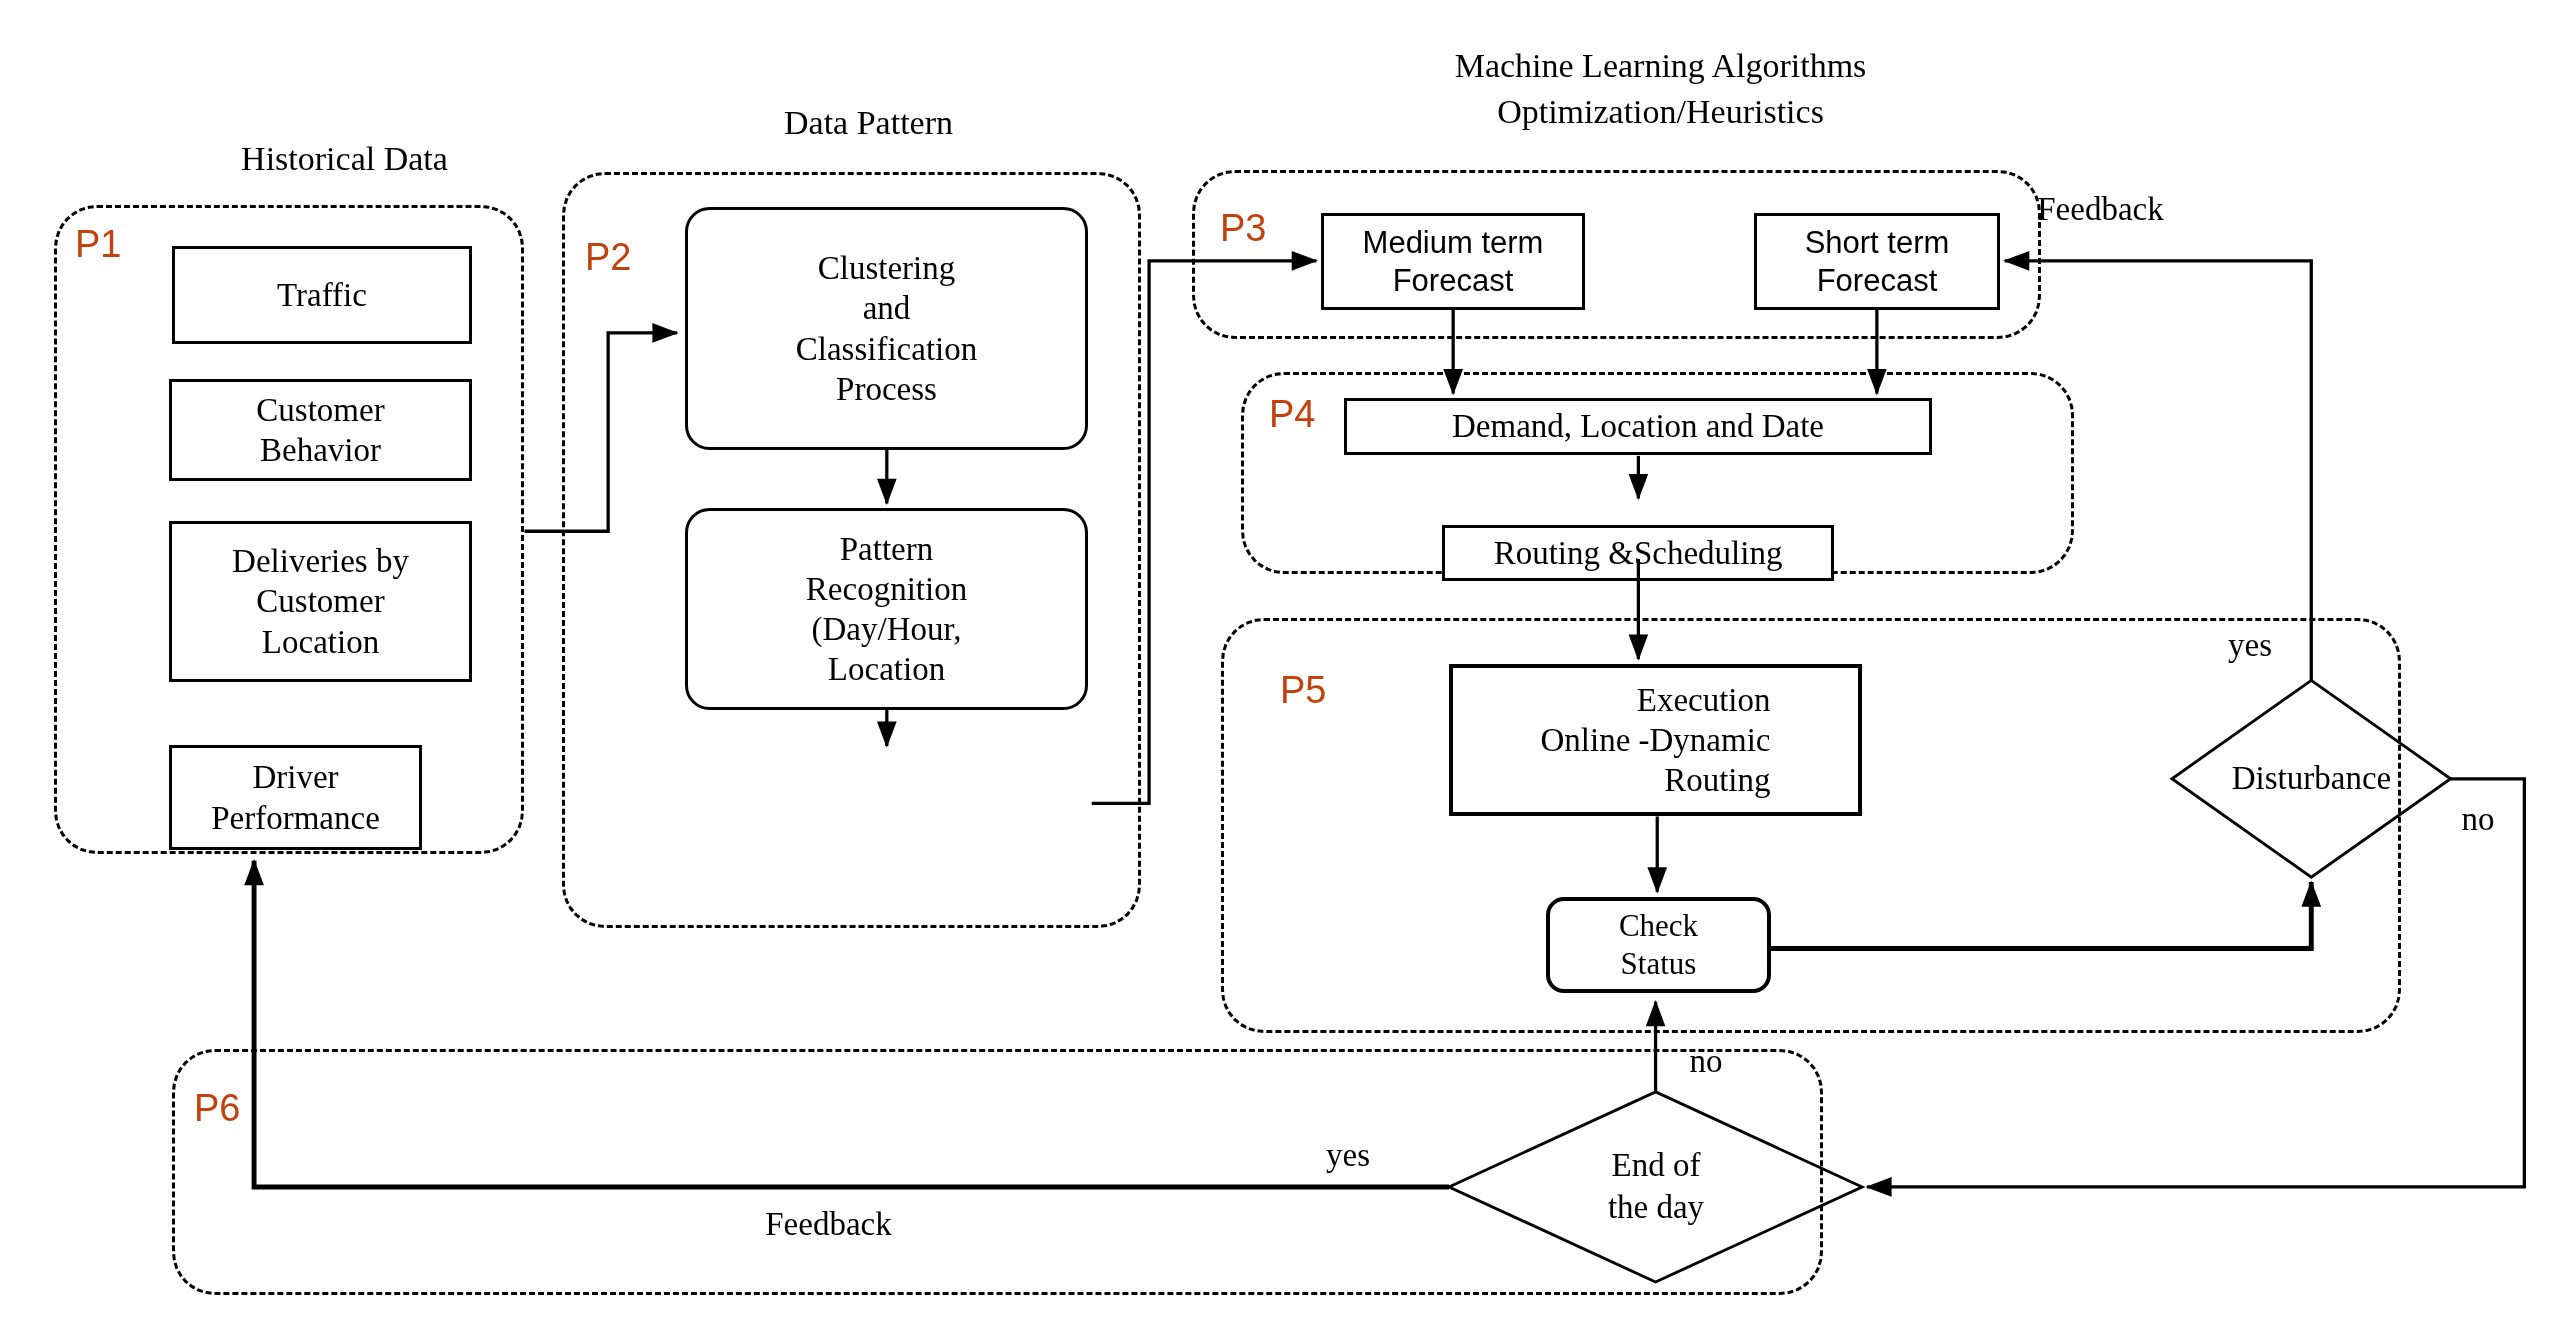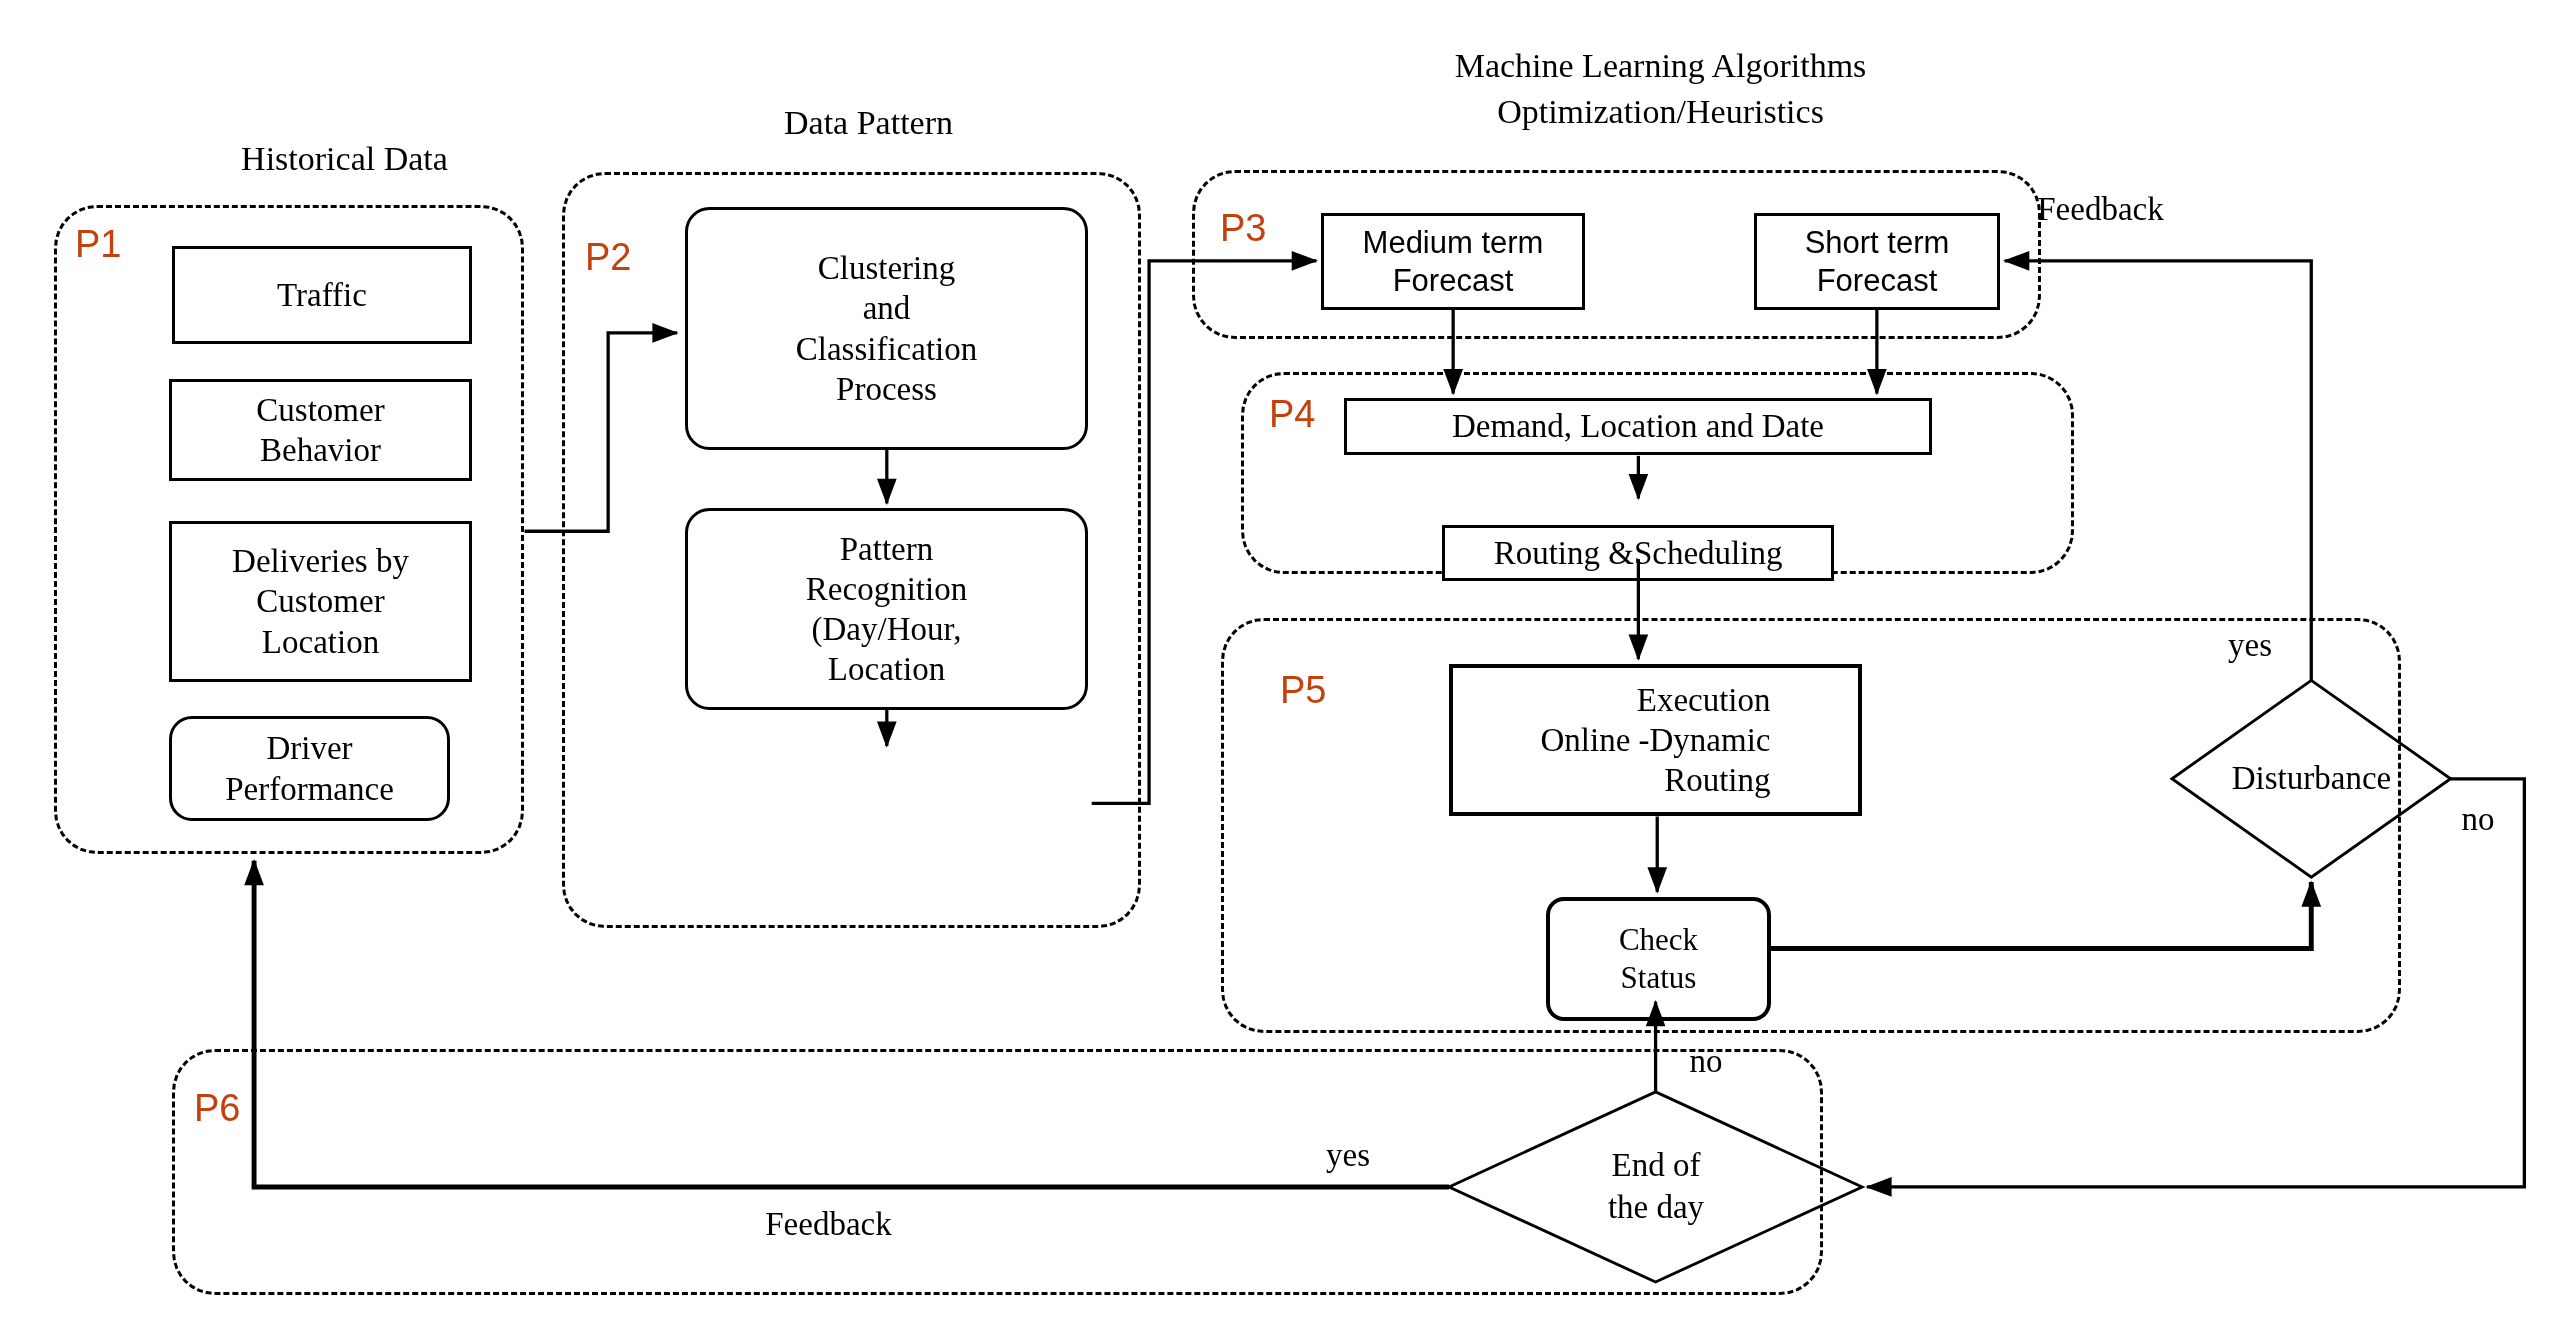--- a/index.html
+++ b/index.html
@@ -64,21 +64,21 @@
   <div class="label title" style="left:729px; top:100px; width:279px;">Data Pattern</div>
   <div class="label title" style="left:1398px; top:43px; width:525px;">Machine Learning Algorithms
 Optimization/Heuristics</div>
 
   <div class="node" style="left:172px; top:246px; width:300px; height:98px;">Traffic</div>
   <div class="node" style="left:169px; top:379px; width:303px; height:102px;">Customer
 Behavior</div>
   <div class="node" style="left:169px; top:521px; width:303px; height:161px;">Deliveries by
 Customer
 Location</div>
-  <div class="node" style="left:169px; top:716px; width:281px; height:105px;border-radius:23px;">Driver
+  <div class="node" style="left:169px; top:745px; width:253px; height:105px;">Driver
 Performance</div>
 
   <div class="node rounded" style="left:685px; top:207px; width:403px; height:243px;">Clustering
 and
 Classification
 Process</div>
   <div class="node rounded" style="left:685px; top:508px; width:403px; height:202px;">Pattern
 Recognition
 (Day/Hour,
 Location</div>
@@ -87,21 +87,21 @@
 Forecast</div>
   <div class="node sans" style="left:1754px; top:213px; width:246px; height:97px;">Short term
 Forecast</div>
 
   <div class="node" style="left:1344px; top:398px; width:588px; height:57px;">Demand, Location and Date</div>
   <div class="node" style="left:1442px; top:525px; width:392px; height:56px;">Routing &amp;Scheduling</div>
 
   <div class="node thick" style="left:1449px; top:664px; width:413px; height:152px;text-align:right;">Execution
 Online -Dynamic
 Routing</div>
-  <div class="node medium-border" style="left:1546px; top:897px; width:225px; height:124px; font-size:31px;">Check
+  <div class="node medium-border" style="left:1546px; top:897px; width:225px; height:96px; font-size:31px;">Check
 Status</div>
 
   <div class="diamond-label" style="left:2172px; top:754px; width:279px; height:49px;">Disturbance</div>
   <div class="diamond-label" style="left:1533px; top:1129px; width:246px; height:115px;">End of
 the day</div>
 
   <div class="label" style="left:2006px; top:187px; width:189px;">Feedback</div>
   <div class="label" style="left:2205px; top:623px; width:90px;">yes</div>
   <div class="label" style="left:2433px; top:797px; width:90px;">no</div>
   <div class="label" style="left:1665px; top:1039px; width:82px;">no</div>

